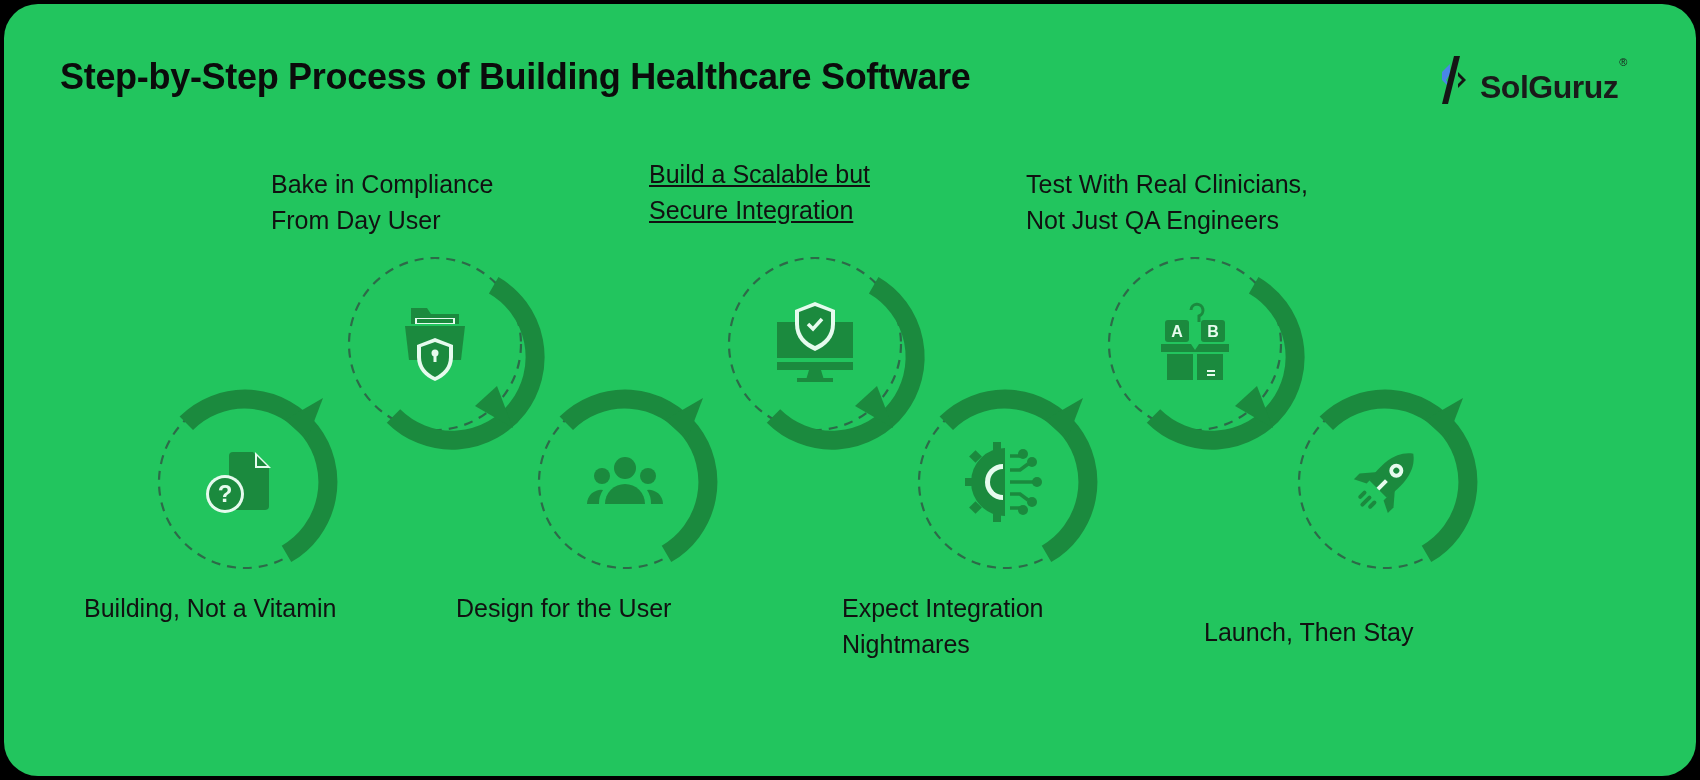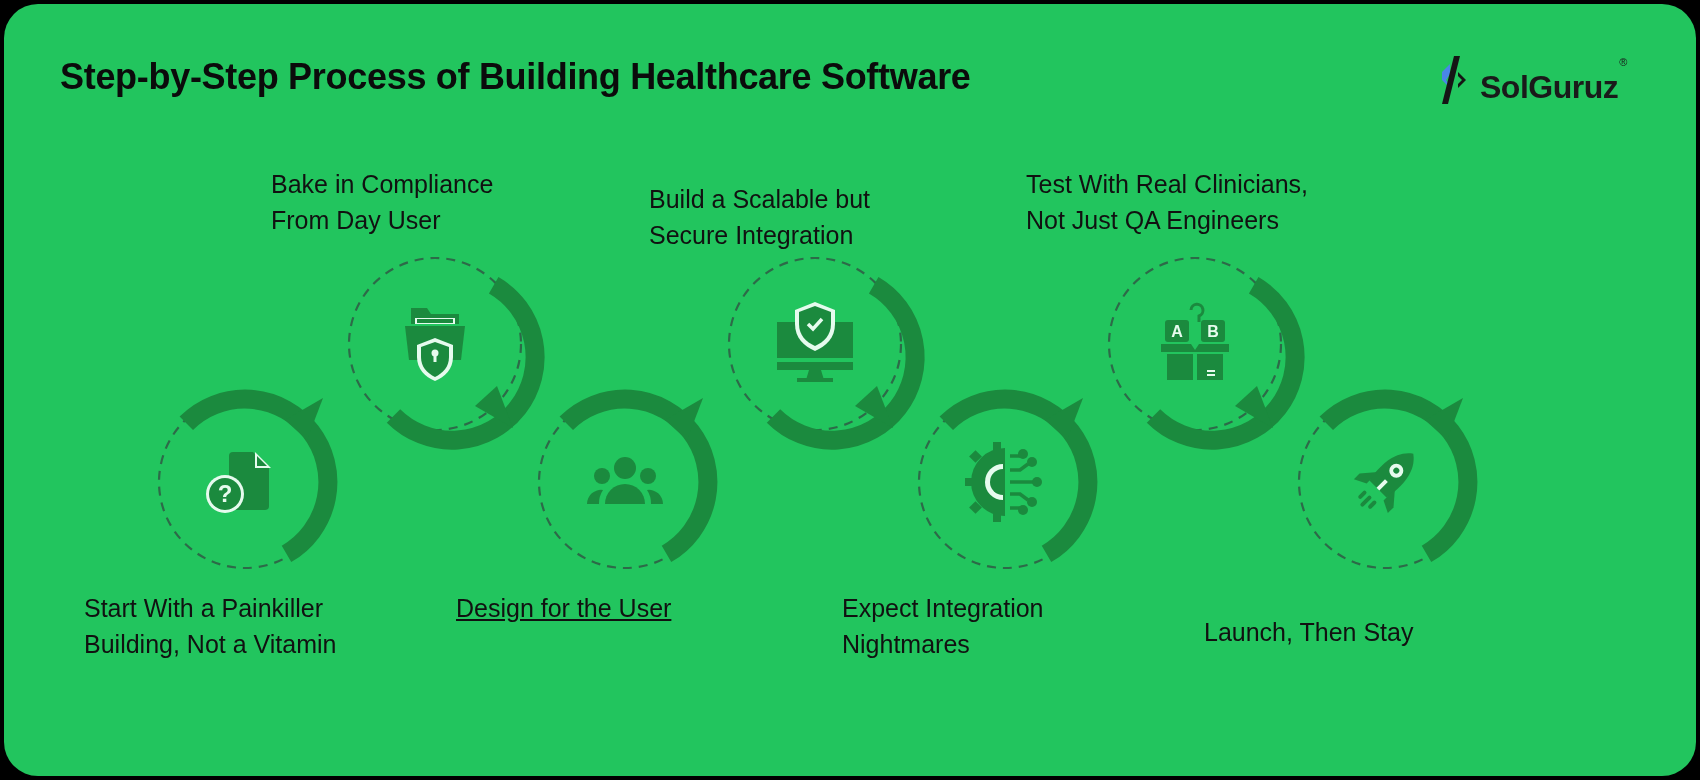--- a/index.html
+++ b/index.html
@@ -157,31 +157,30 @@
         <circle cx="0" cy="-16" r="3"></circle>
         <rect x="-2" y="-2" width="4" height="12" fill="#e6fbee"></rect>
         <rect x="-9" y="20" width="4" height="10" rx="2"></rect>
         <rect x="-2" y="20" width="4" height="14" rx="2"></rect>
         <rect x="5" y="20" width="4" height="10" rx="2"></rect>
       </g>
     </g>
   </svg>
 
   <div class="label" style="left:80px; top:586px;">
-    <span>Start With a Painkiller</span>
     <span>Building, Not a Vitamin</span>
   </div>
   <div class="label" style="left:267px; top:162px;">
     <span>Bake in Compliance</span>
     <span>From Day User</span>
   </div>
-  <div class="label" style="left:452px; top:586px;text-decoration:underline;">
+  <div class="label" style="left:452px; top:586px;">
     <span>Design for the User</span>
   </div>
-  <div class="label" style="left:645px; top:177px;">
+  <div class="label" style="left:645px; top:152px;text-decoration:underline;">
     <span>Build a Scalable but</span>
     <span>Secure Integration</span>
   </div>
   <div class="label" style="left:1022px; top:162px;">
     <span>Test With Real Clinicians,</span>
     <span>Not Just QA Engineers</span>
   </div>
   <div class="label" style="left:838px; top:586px;">
     <span>Expect Integration</span>
     <span>Nightmares</span>

